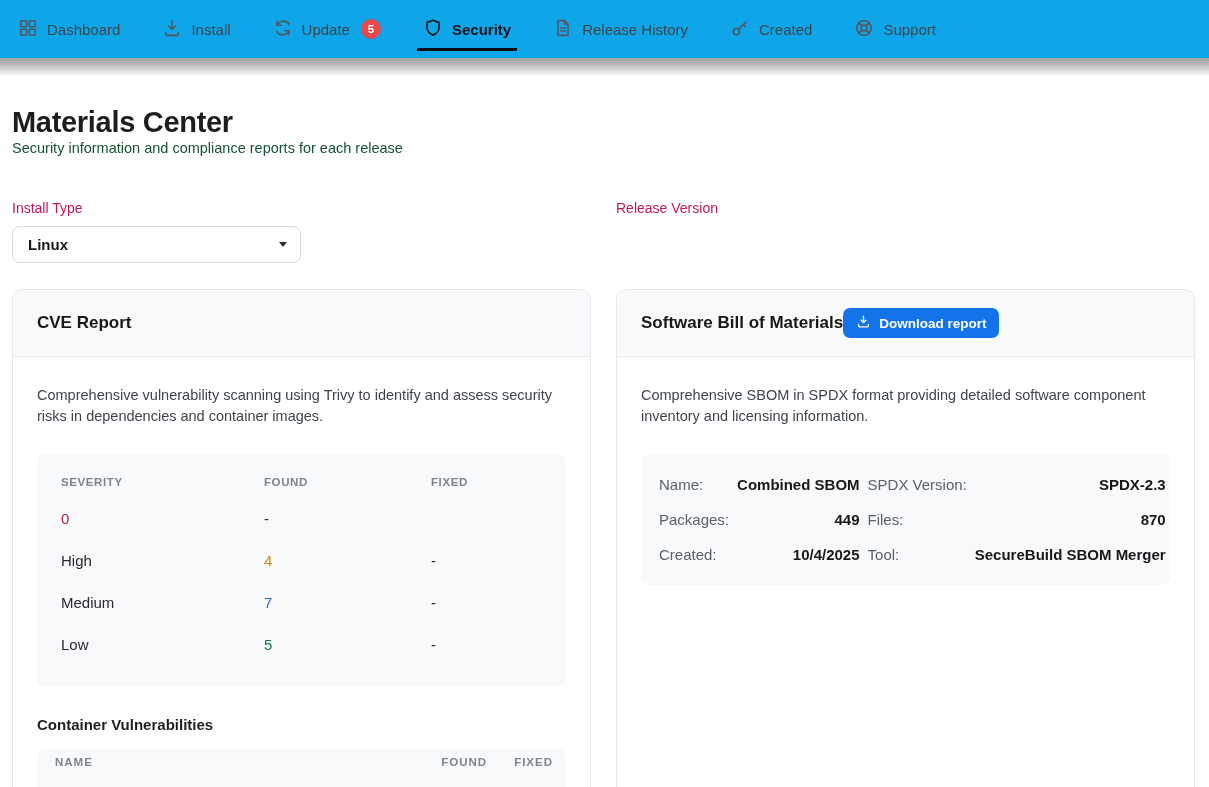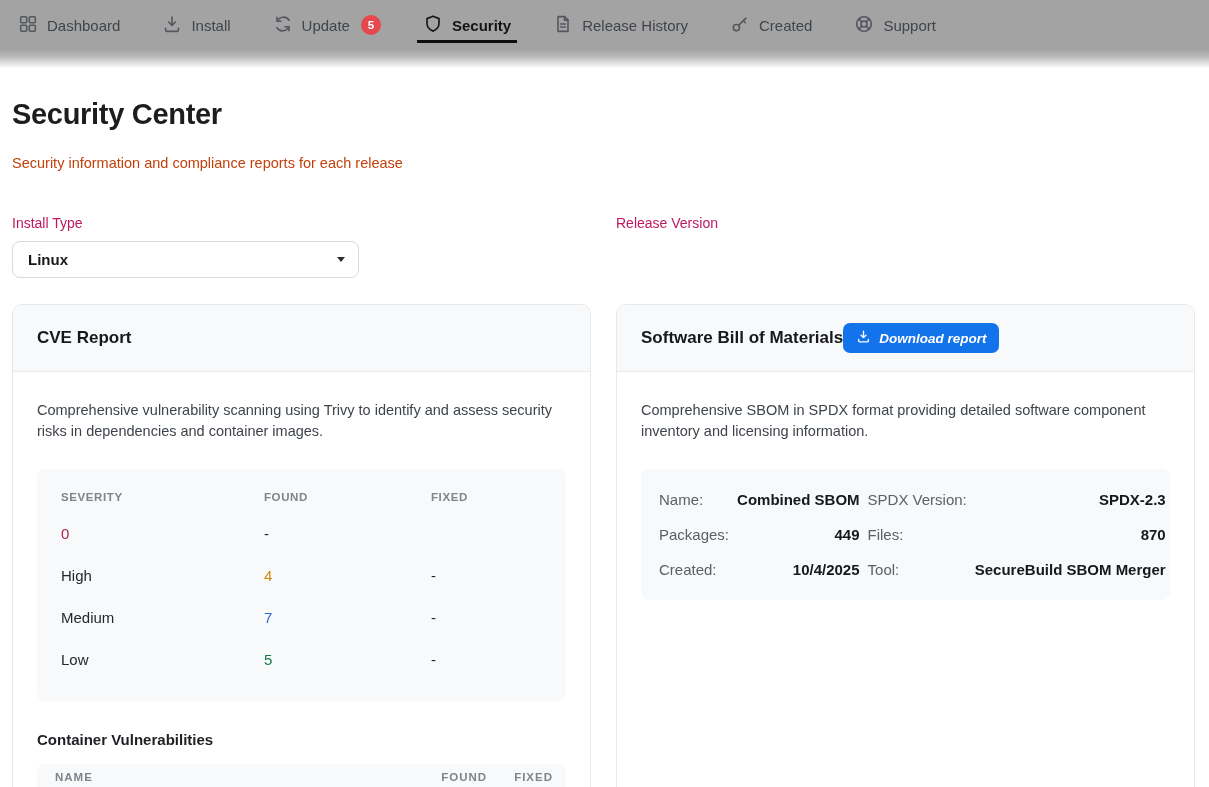--- a/index.html
+++ b/index.html
@@ -6,21 +6,21 @@
   html, body { width: 1209px; height: 787px; overflow: hidden; }
   body {
     font-family: "Liberation Sans", sans-serif;
     background: #ffffff;
     color: #1b1d1f;
   }
 
   
   .topnav {
     display: flex; align-items: center;
-    height: 50px; background: #a3a3a3;
+    height: 58px; background: #0ea5e9;
     padding: 7px 18px; gap: 42px;
   }
   .nav-item {
     display: flex; align-items: center; gap: 9px;
     height: 100%; position: relative;
     font-size: 15px; font-weight: 500; color: #40454b;
     cursor: pointer; white-space: nowrap;
   }
   .nav-item svg { width: 20px; height: 20px; stroke: #54585e; fill: none; stroke-width: 1.6; stroke-linecap: round; stroke-linejoin: round; }
   .nav-item.active { color: #121417; font-weight: 600; }
@@ -31,27 +31,27 @@
     color: #fff; font-size: 11.5px; font-weight: 700;
     display: flex; align-items: center; justify-content: center;
     margin-left: 2px;
   }
 
   .header-shadow { height: 18px; background: linear-gradient(180deg, #a5a5a5 0%, #b9b9b9 35%, #fdfdfd 100%); }
 
   
   .content { padding: 0 14px 0 12px; }
   .page-title { margin-top: 30px; font-size: 29px; font-weight: 700; letter-spacing: -0.3px; color: #1b1d1f; }
-  .page-subtitle { margin-top: 24px; font-size: 14.5px; color: #c2410c; }
+  .page-subtitle { margin-top: 1px; font-size: 14.5px; color: #14532d; }
 
   .two-col { display: grid; grid-template-columns: 1fr 1fr; column-gap: 25px; }
   .filters { margin-top: 44px; }
   .filter-label { font-size: 14px; color: #be185d; margin-bottom: 10px; }
   .select {
-    width: 347px; height: 37px;
+    width: 289px; height: 37px;
     border: 1px solid #d8dadd; border-radius: 8px; background: #fff;
     display: flex; align-items: center; justify-content: space-between;
     padding: 0 13px 0 15px;
     font-size: 15px; font-weight: 700; color: #17181a;
     cursor: pointer;
   }
   .select-meta { font-size: 13px; color: #9ba1a8; font-weight: 400; display: flex; align-items: center; gap: 6px; }
   .caret {
     width: 0; height: 0; display: inline-block;
     border-left: 4.5px solid transparent; border-right: 4.5px solid transparent;
@@ -88,21 +88,21 @@
     font-size: 11.5px; font-weight: 700; letter-spacing: 1px; color: #7d848b;
   }
   .cv-name { flex: 1; }
   .cv-found { margin-right: 27px; }
 
   
   .btn-download {
     display: flex; align-items: center; gap: 8px;
     color: #fff; font-size: 13.5px; font-weight: 600;
     border: none; border-radius: 7px; height: 30px; padding: 0 13px;
-    cursor: pointer; font-family: "Liberation Sans", sans-serif; font-style: italic;
+    cursor: pointer; font-family: "Liberation Sans", sans-serif;
   }
   .btn-download svg { width: 15px; height: 15px; stroke: #fff; fill: none; stroke-width: 1.8; stroke-linecap: round; stroke-linejoin: round; }
 
   .sbom-info {
     margin-top: 26px; background: #f8f9fa; border-radius: 8px;
     padding: 13px 18px;
     display: grid; grid-template-columns: auto 1fr auto 1fr; column-gap: 8px;
     align-items: center;
   }
   .info-label { font-size: 15px; color: #5c6066; padding: 9px 0; white-space: nowrap; }
@@ -175,21 +175,21 @@
           <circle cx="10" cy="10" r="3"></circle>
       <path d="M4.9 4.9 7.9 7.9M12.1 12.1l3 3M15.1 4.9l-3 3M7.9 12.1l-3 3"></path>
     </svg></span>
     <span>Support</span>
   </div>
 </nav>
 
 <div class="header-shadow"></div>
 
 <div class="content">
-  <h1 class="page-title">Security Center</h1>
+  <h1 class="page-title">Materials Center</h1>
   <div class="page-subtitle">Security information and compliance reports for each release</div>
 
   <div class="two-col filters">
     <div>
       <div class="filter-label">Install Type</div>
       <div class="select">
         <span>Linux</span>
         <span class="caret"></span>
       </div>
     </div>

